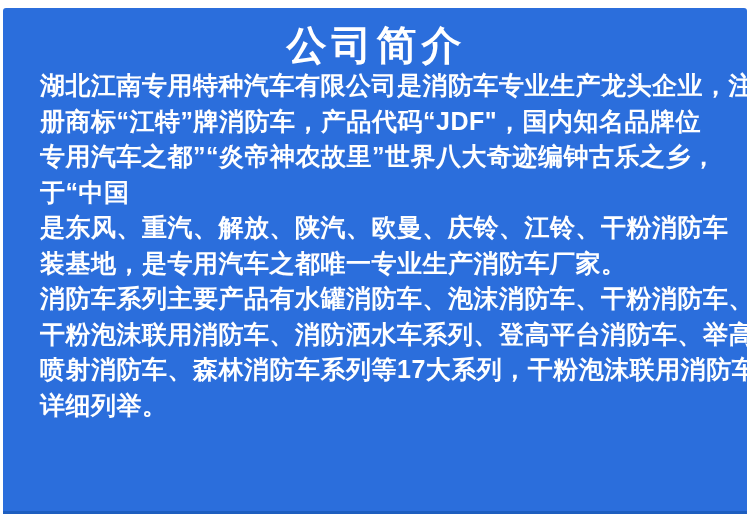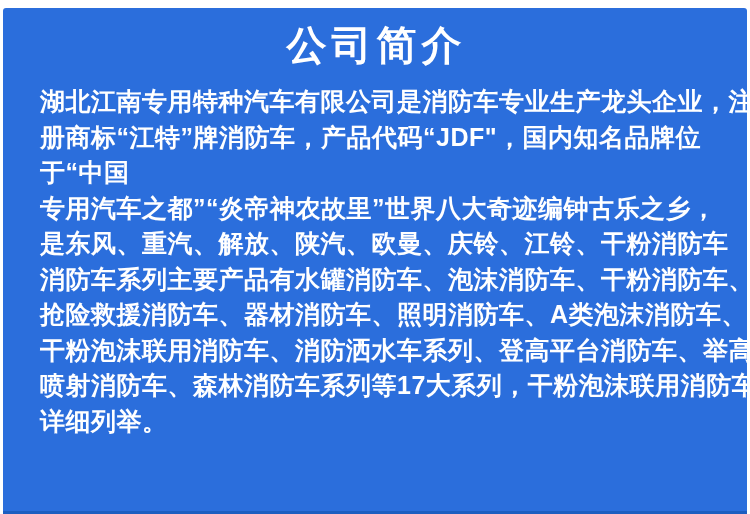--- a/index.html
+++ b/index.html
@@ -43,42 +43,42 @@
     letter-spacing: 5px;
   }
   .para {
     color: #ffffff;
     font-size: 25px;
     line-height: 35.5px;
     font-weight: bold;
     letter-spacing: 0.5px;
   }
   .para-intro {
-    margin-top: 16px;
+    margin-top: 0;
   }
   .para-products {
   }
   .text-line {
     white-space: nowrap;
   }
 </style>
 </head>
 <body>
 
 <div class="page">
   <div class="panel">
     <h1 class="title">公司简介</h1>
     <div class="para para-intro">
         <div class="text-line">湖北江南专用特种汽车有限公司是消防车专业生产龙头企业，注</div>
         <div class="text-line">册商标“江特”牌消防车，产品代码“JDF"，国内知名品牌位</div>
+        <div class="text-line">专用汽车之都”“炎帝神农故里”世界八大奇迹编钟古乐之乡，</div>
         <div class="text-line">于“中国</div>
-        <div class="text-line">专用汽车之都”“炎帝神农故里”世界八大奇迹编钟古乐之乡，</div>
         <div class="text-line">是东风、重汽、解放、陕汽、欧曼、庆铃、江铃、干粉消防车</div>
+        <div class="text-line">装基地，是专用汽车之都唯一专业生产消防车厂家。</div>
       </div>
     <div class="para para-products">
         <div class="text-line">消防车系列主要产品有水罐消防车、泡沫消防车、干粉消防车、</div>
-        <div class="text-line">抢险救援消防车、器材消防车、照明消防车、A类泡沫消防车、</div>
         <div class="text-line">干粉泡沫联用消防车、消防洒水车系列、登高平台消防车、举高</div>
         <div class="text-line">喷射消防车、森林消防车系列等17大系列，干粉泡沫联用消防车</div>
         <div class="text-line">详细列举。</div>
       </div>
   </div>
 </div>
 
 </body></html>

